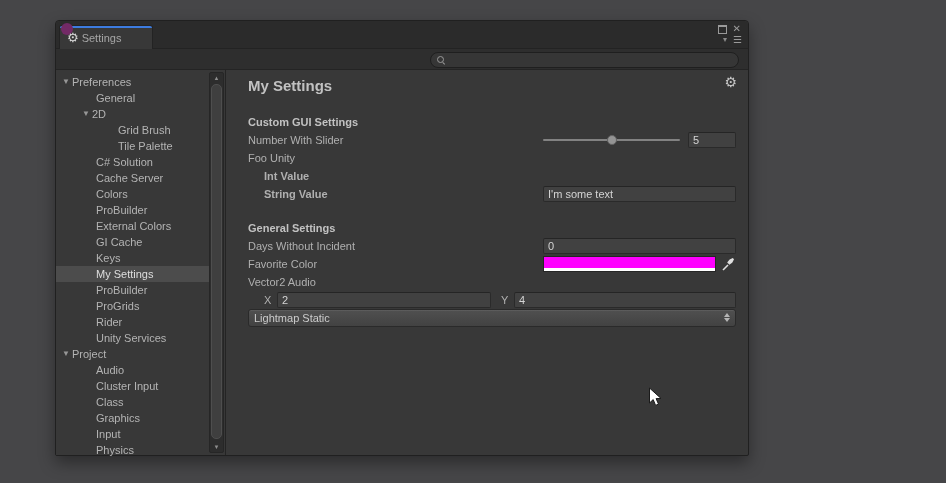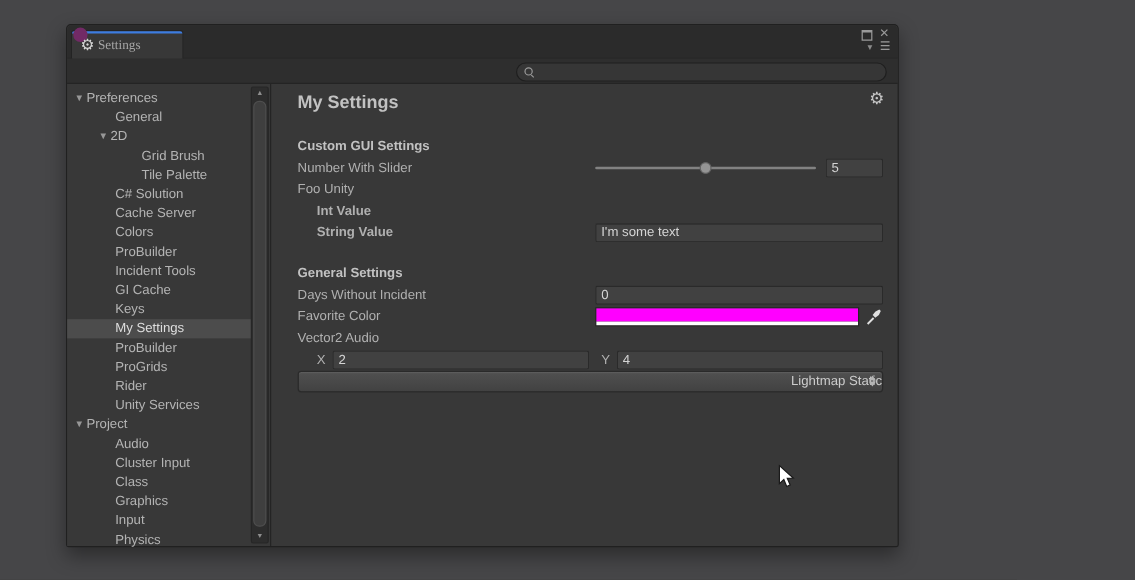--- a/index.html
+++ b/index.html
@@ -10,21 +10,21 @@
     box-shadow:0 7px 16px rgba(0,0,0,.38);}
   
   .titlebar{position:relative;height:27px;background:#2b2b2b;border-radius:4px 4px 0 0;
     border-bottom:1px solid #232323;}
   .tab{position:absolute;left:3px;top:4px;width:92px;height:23px;background:#383838;
     border:1px solid #232323;border-bottom:none;border-radius:3px 3px 0 0;
     display:flex;align-items:center;cursor:default;}
   .tab-accent{position:absolute;left:0;top:0;width:100%;height:2px;border-radius:3px 3px 0 0;}
   .tab-dot{position:absolute;left:1px;top:-3px;width:12px;height:12px;border-radius:50%;z-index:1;}
   .tab-gear{position:relative;z-index:2;margin-left:7px;font-size:13px;color:#d6d6d6;line-height:1;}
-  .tab-label{margin-left:3px;font-size:11px;color:#a6a6a6;position:relative;z-index:2;font-family:Liberation Serif, serif;}
+  .tab-label{margin-left:3px;font-size:11px;color:#a6a6a6;position:relative;z-index:2;}
   .win-ctrls{position:absolute;right:7px;top:3px;display:flex;flex-direction:column;align-items:flex-end;gap:1px;}
   .wc-row{display:flex;align-items:center;gap:6px;}
   .wc-max{width:7px;height:6px;border:1px solid #9a9a9a;border-top-width:2px;}
   .wc-close{font-size:10px;color:#9a9a9a;line-height:1;}
   .wc-caret{font-size:8px;color:#8b8b8b;line-height:1;}
   .wc-menu{font-size:10px;color:#9a9a9a;line-height:1;letter-spacing:-1px;}
   
   .toolbar{position:relative;height:20px;background:#2e2e2e;border-bottom:1px solid #242424;}
   .search{position:absolute;left:374px;top:3px;width:307px;height:14px;background:#363636;
     border:1px solid #1f1f1f;border-radius:8px;display:flex;align-items:center;}
@@ -49,21 +49,21 @@
   .vs-up,.vs-down{position:absolute;left:0;right:0;text-align:center;font-size:6px;color:#8e8e8e;line-height:8px;}
   .vs-up{top:1px}.vs-down{bottom:1px}
   .vs-thumb{position:absolute;left:1px;right:1px;top:11px;bottom:13px;background:#3f3f3f;
     border:1px solid #4e4e4e;border-radius:5px;}
   
   .main{flex:1;position:relative;padding:7px 12px 0 22px;}
   .main h1{margin:0 0 19px 0;font-size:15px;font-weight:bold;color:#c2c2c2;}
   .hdr-gear{position:absolute;right:11px;top:4px;font-size:14px;color:#c6c6c6;cursor:default;}
   .sec{font-size:11px;font-weight:bold;color:#c2c2c2;height:18px;line-height:18px;}
   .gap{height:16px;}
-  .frow{display:flex;align-items:center;height:18px;}
+  .frow{display:flex;align-items:center;height:18px;gap:47px;}
   .flabel{width:248px;flex:none;font-size:11px;color:#b0b0b0;white-space:nowrap;}
   .flabel.ind{padding-left:16px;width:232px;font-weight:bold;}
   .fctrl{flex:1;display:flex;align-items:center;min-width:0;}
   input.fld{height:14px;background:#414141;border:1px solid #2a2a2a;border-top-color:#252525;
     border-radius:2px;color:#d4d4d4;font:11px "Liberation Sans",sans-serif;padding:0 4px;outline:none;min-width:0;}
   .grow{flex:1;}
   
   .slider{position:relative;flex:1;height:14px;margin-right:8px;cursor:default;}
   .track{position:absolute;left:0;right:0;top:6px;height:2px;background:#828282;border-radius:1px;}
   .thumb{position:absolute;top:2px;width:10px;height:10px;margin-left:-5px;border-radius:50%;
@@ -74,21 +74,21 @@
   .sw-main{position:absolute;left:0;right:0;top:0;height:11px;}
   .sw-alpha{position:absolute;left:0;right:0;bottom:0;height:3px;background:#ffffff;}
   .eyedrop{width:16px;flex:none;margin-left:4px;cursor:default;display:flex;align-items:center;justify-content:center;}
   
   .xyrow{display:flex;align-items:center;height:18px;padding-left:16px;}
   .axis{width:13px;flex:none;font-size:11px;color:#b0b0b0;}
   .xfld{width:204px;flex:none;margin-right:10px;}
   
   .dropdown{flex:1;height:16px;background:linear-gradient(#505050,#424242);
     border:1px solid #2a2a2a;border-radius:3px;display:flex;align-items:center;
-    box-shadow:inset 0 1px 0 rgba(255,255,255,.07);cursor:default;position:relative;justify-content:flex-end;}
+    box-shadow:inset 0 1px 0 rgba(255,255,255,.07);cursor:default;position:relative;}
   .dd-label{font-size:11px;color:#cccccc;padding-left:5px;}
   .dd-caret{position:absolute;right:5px;top:3px;width:7px;height:10px;}
   .dd-caret::before{content:"";position:absolute;left:1px;top:0;
     border-left:3px solid transparent;border-right:3px solid transparent;border-bottom:4px solid #b5b5b5;}
   .dd-caret::after{content:"";position:absolute;left:1px;bottom:1px;
     border-left:3px solid transparent;border-right:3px solid transparent;border-top:4px solid #b5b5b5;}
   .cursor{position:absolute;left:648px;top:387px;z-index:50;pointer-events:none;}
 </style>
 </head>
 <body>
@@ -148,21 +148,21 @@
         <div class="trow pl1">
             <span>Cache Server</span>
           </div>
         <div class="trow pl1">
             <span>Colors</span>
           </div>
         <div class="trow pl1">
             <span>ProBuilder</span>
           </div>
         <div class="trow pl1">
-            <span>Incident Tools</span>
+            <span>External Colors</span>
           </div>
         <div class="trow pl1">
             <span>GI Cache</span>
           </div>
         <div class="trow pl1">
             <span>Keys</span>
           </div>
         <div class="trow pl1 sel">
             <span>My Settings</span>
           </div>

